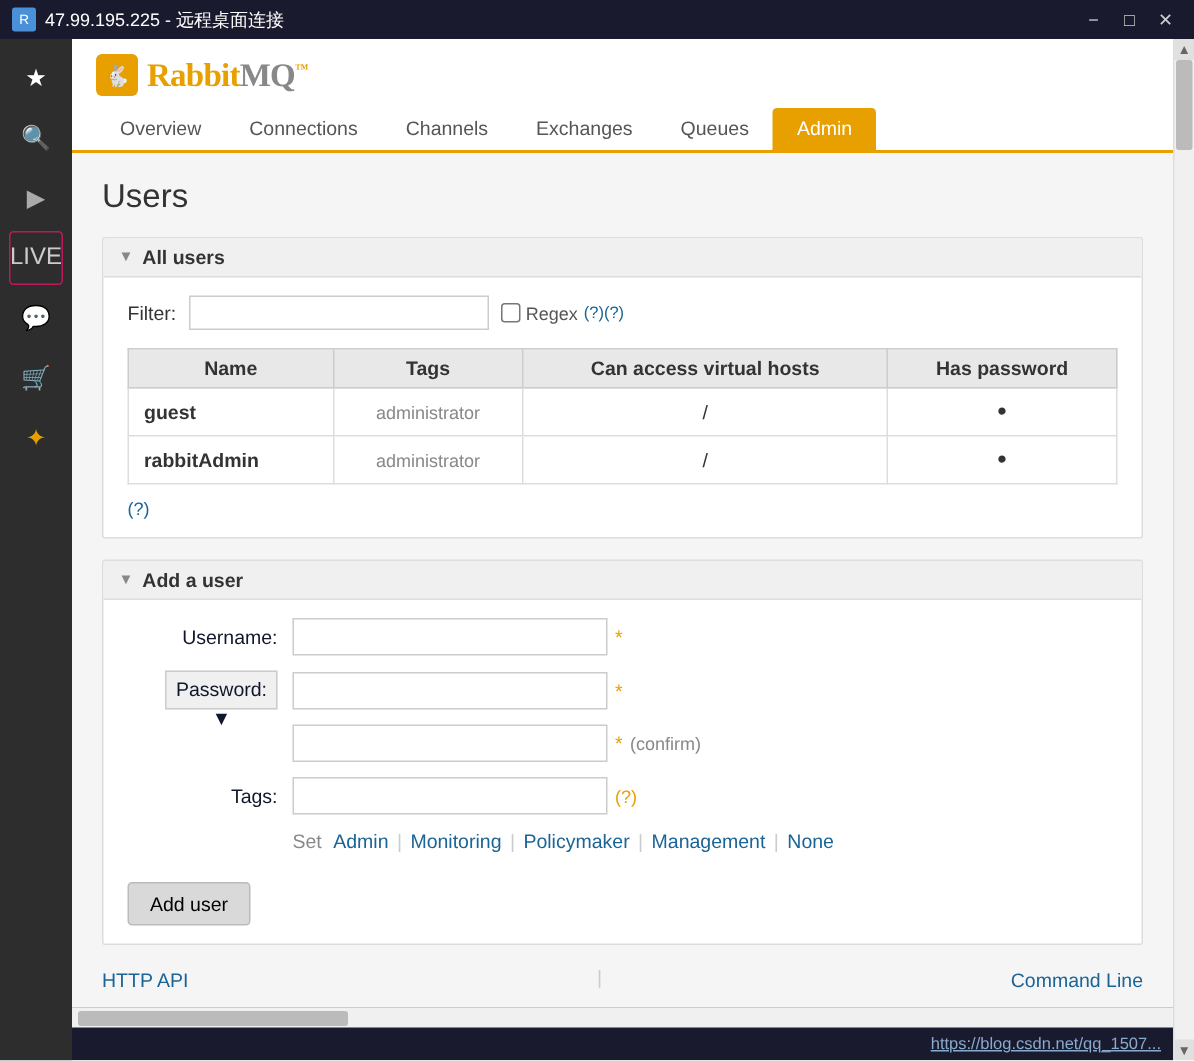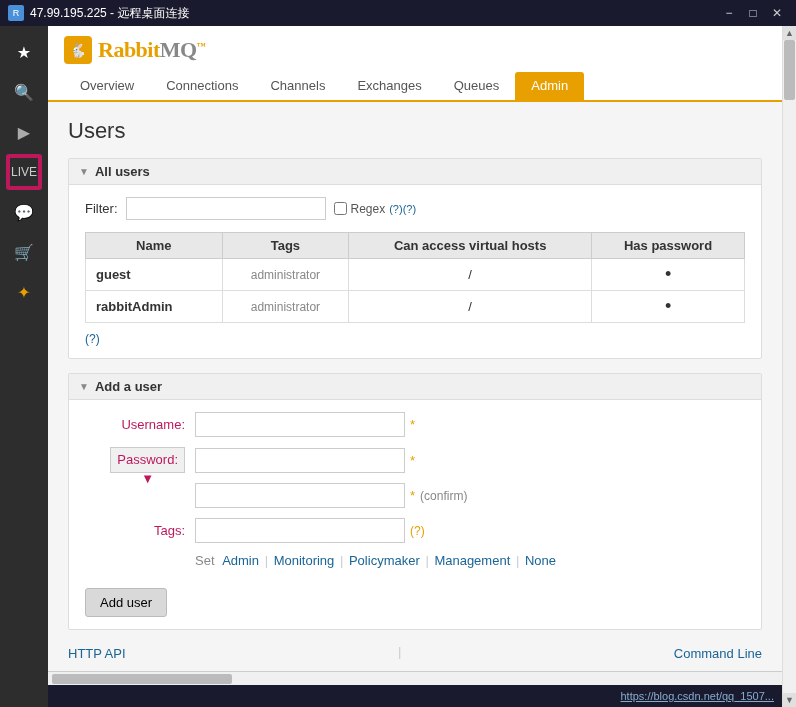--- a/index.html
+++ b/index.html
@@ -151,21 +151,21 @@
       border: 1px solid #ddd;
       text-align: center;
     }
     .user-name { font-weight: bold; text-align: left !important; }
     .tag-badge { color: #888; font-size: 12px; }
     .has-password-dot { font-size: 18px; color: #333; }
     .help-link { color: #1a6496; text-decoration: none; font-size: 12px; }
 
     
     .form-row { display: flex; align-items: center; margin-bottom: 10px; }
-    .form-label { width: 110px; text-align: right; padding-right: 10px; color: #be185d; }
+    .form-label { width: 110px; text-align: right; padding-right: 10px; color: #0f172a; }
     .form-input { width: 210px; border: 1px solid #ccc; padding: 4px 6px; font-size: 13px; }
     .required-star { color: #e8a000; margin-left: 5px; }
     .confirm-label { color: #888; font-size: 12px; margin-left: 5px; }
 
     
     .password-select-wrap { display: flex; align-items: center; gap: 0; }
     .password-select {
       border: 1px solid #ccc; background: #f0f0f0;
       padding: 4px 6px; font-size: 13px; cursor: pointer;
       display: flex; align-items: center; gap: 4px;
@@ -250,21 +250,21 @@
     <button class="title-bar-btn close-btn">✕</button>
   </div>
 </div>
 
 <div class="window-body">
 
   <div class="win-sidebar">
     <div class="win-sidebar-icon active">★</div>
     <div class="win-sidebar-icon">🔍</div>
     <div class="win-sidebar-icon">▶</div>
-    <div class="win-sidebar-icon" style="font-size:12px; color:#ccc; border:4px solid #be185d; border-radius:3px; padding:6px;">LIVE</div>
+    <div class="win-sidebar-icon" style="font-size:16px; color:#ccc; border:1px solid #be185d; border-radius:3px; padding:6px;">LIVE</div>
     <div class="win-sidebar-icon">💬</div>
     <div class="win-sidebar-icon">🛒</div>
     <div class="win-sidebar-icon" style="color:#e8a000;">✦</div>
   </div>
 
   <div style="display:flex; flex:1; overflow:hidden;">
     <div class="content-area">
 
       <div class="rmq-header">
         <div class="rmq-logo">

